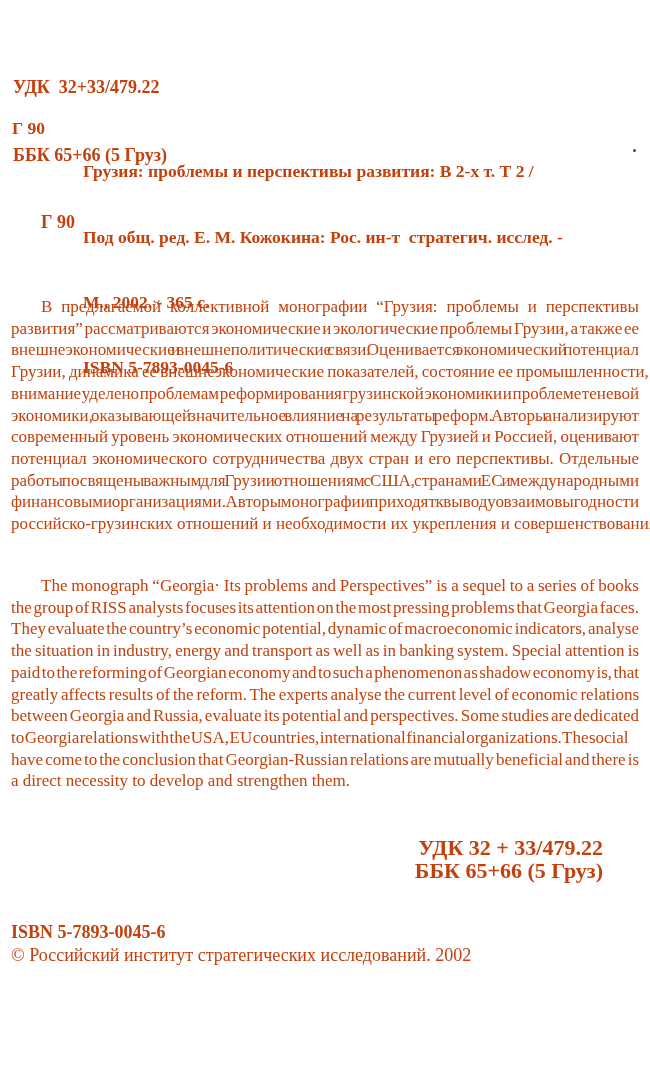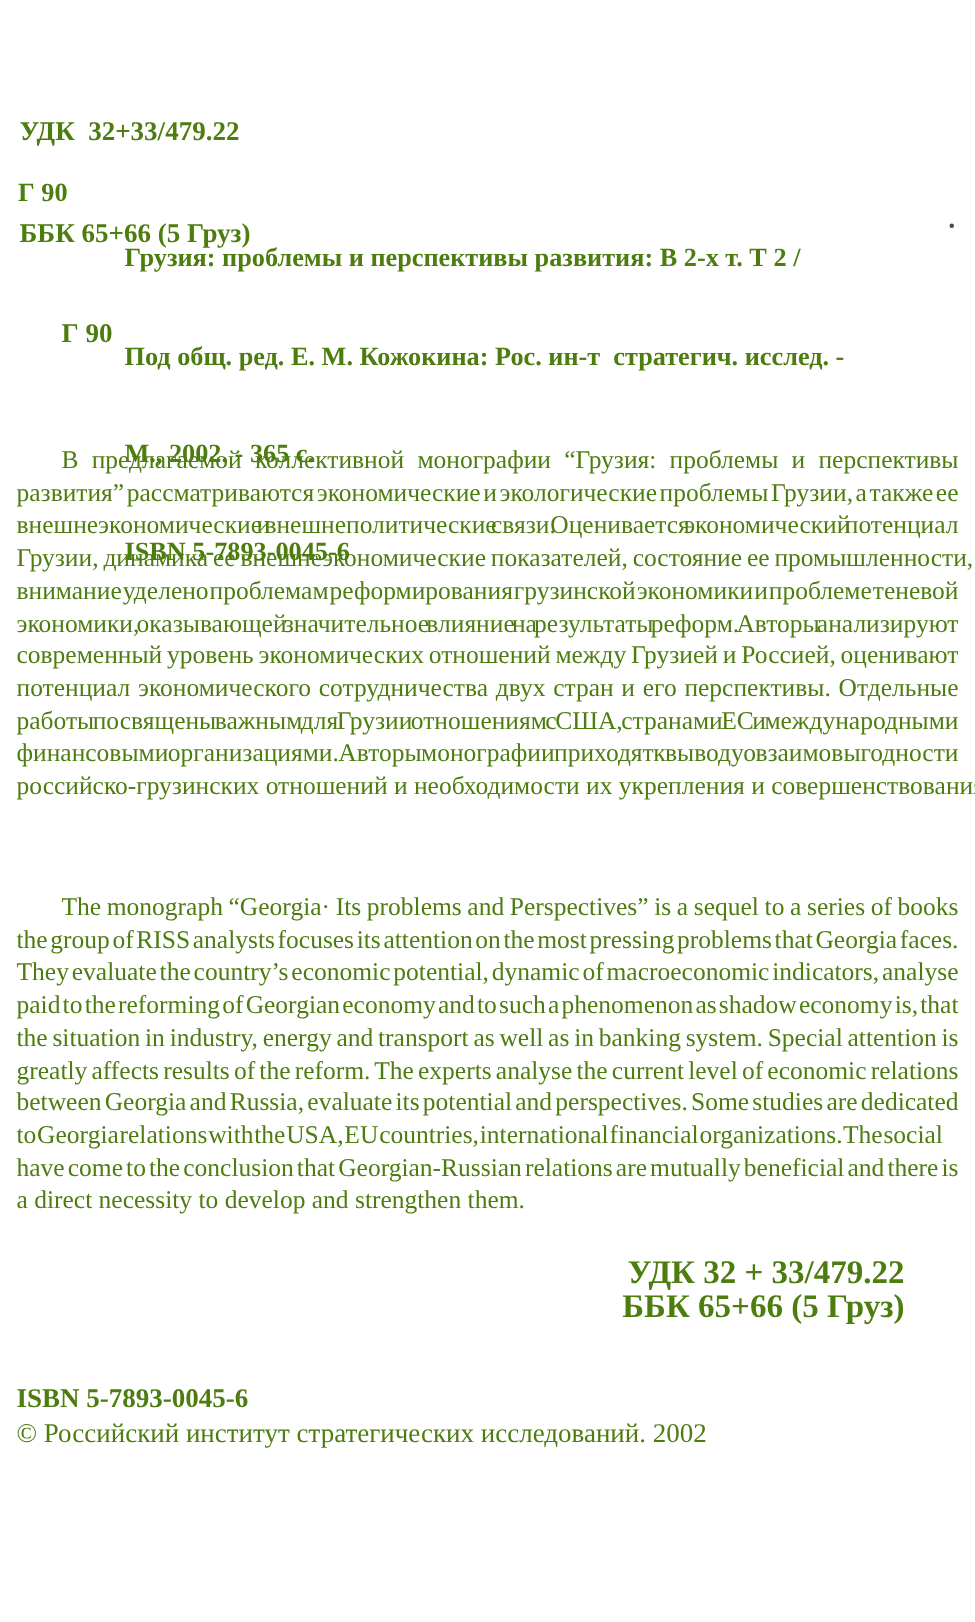--- a/index.html
+++ b/index.html
@@ -2,21 +2,21 @@
 <html><head>
 <meta charset="utf-8">
 <style>
   html, body { margin: 0; padding: 0; background: #e8e8e8; }
   .page {
     position: relative;
     width: 650px;
     height: 1081px;
     margin: 0 auto;
     background: #ffffff;
-    color: #4d7c0f;
+    color: #c2410c;
     font-family: "Liberation Serif", "DejaVu Serif", serif;
     overflow: hidden;
   }
   .b { font-weight: bold; }
 
   .top-block {
     position: absolute;
     left: 13px;
     top: 31px;
     font-size: 18px;
@@ -39,21 +39,21 @@
   .para {
     position: absolute;
     left: 11px;
     width: 628px;
     font-size: 17px;
     line-height: 21.7px;
   }
   .para .line { white-space: nowrap; }
   .para .line.indent { padding-left: 30px; }
   .ru { top: 296px; }
-  .en { top: 575px; margin-top: 19px; }
+  .en { top: 575px; }
 
   .bottom-right {
     position: absolute;
     right: 47px;
     top: 836px;
     text-align: right;
     font-size: 22px;
     line-height: 23px;
   }
 
@@ -107,22 +107,22 @@
     <div class="line fit"><span style="word-spacing: 0.914062px;">потенциал экономического сотрудничества двух стран и его перспективы. Отдельные</span></div>
     <div class="line fit"><span style="word-spacing: -5.26278px;">работы посвящены важным для Грузии отношениям с США, странами ЕС и международными</span></div>
     <div class="line fit"><span style="word-spacing: -4.62891px;">финансовыми организациями. Авторы монографии приходят к выводу о взаимовыгодности</span></div>
     <div class="line"><span>российско-грузинских отношений и необходимости их укрепления и совершенствования.</span></div>
   </div>
 
   <div class="para en">
     <div class="line indent fit"><span style="word-spacing: -0.49442px;">The monograph “Georgia· Its problems and Perspectives” is a sequel to a series of books</span></div>
     <div class="line fit"><span style="word-spacing: -2.49479px;">the group of RISS analysts focuses its attention on the most pressing problems that Georgia faces.</span></div>
     <div class="line fit"><span style="word-spacing: -2.34375px;">They evaluate the country’s economic potential, dynamic of macroeconomic indicators, analyse</span></div>
+    <div class="line fit"><span style="word-spacing: -1.06667px;">the situation in industry, energy and transport as well as in banking system. Special attention is</span></div>
     <div class="line fit"><span style="word-spacing: -2.77832px;">paid to the reforming of Georgian economy and to such a phenomenon as shadow economy is, that</span></div>
-    <div class="line fit"><span style="word-spacing: -1.06667px;">the situation in industry, energy and transport as well as in banking system. Special attention is</span></div>
     <div class="line fit"><span style="word-spacing: -1.45871px;">greatly affects results of the reform. The experts analyse the current level of economic relations</span></div>
     <div class="line fit"><span style="word-spacing: -2.08594px;">between Georgia and Russia, evaluate its potential and perspectives. Some studies are dedicated</span></div>
     <div class="line fit"><span style="word-spacing: -3.73047px;">to Georgia relations with the USA, EU countries, international financial organizations. The social</span></div>
     <div class="line fit"><span style="word-spacing: -2.18029px;">have come to the conclusion that Georgian-Russian relations are mutually beneficial and there is</span></div>
     <div class="line"><span>a direct necessity  to develop and strengthen them.</span></div>
   </div>
 
   <div class="bottom-right">
     <div class="b">УДК 32 + 33/479.22</div>
     <div class="b">ББК 65+66 (5 Груз)</div>

